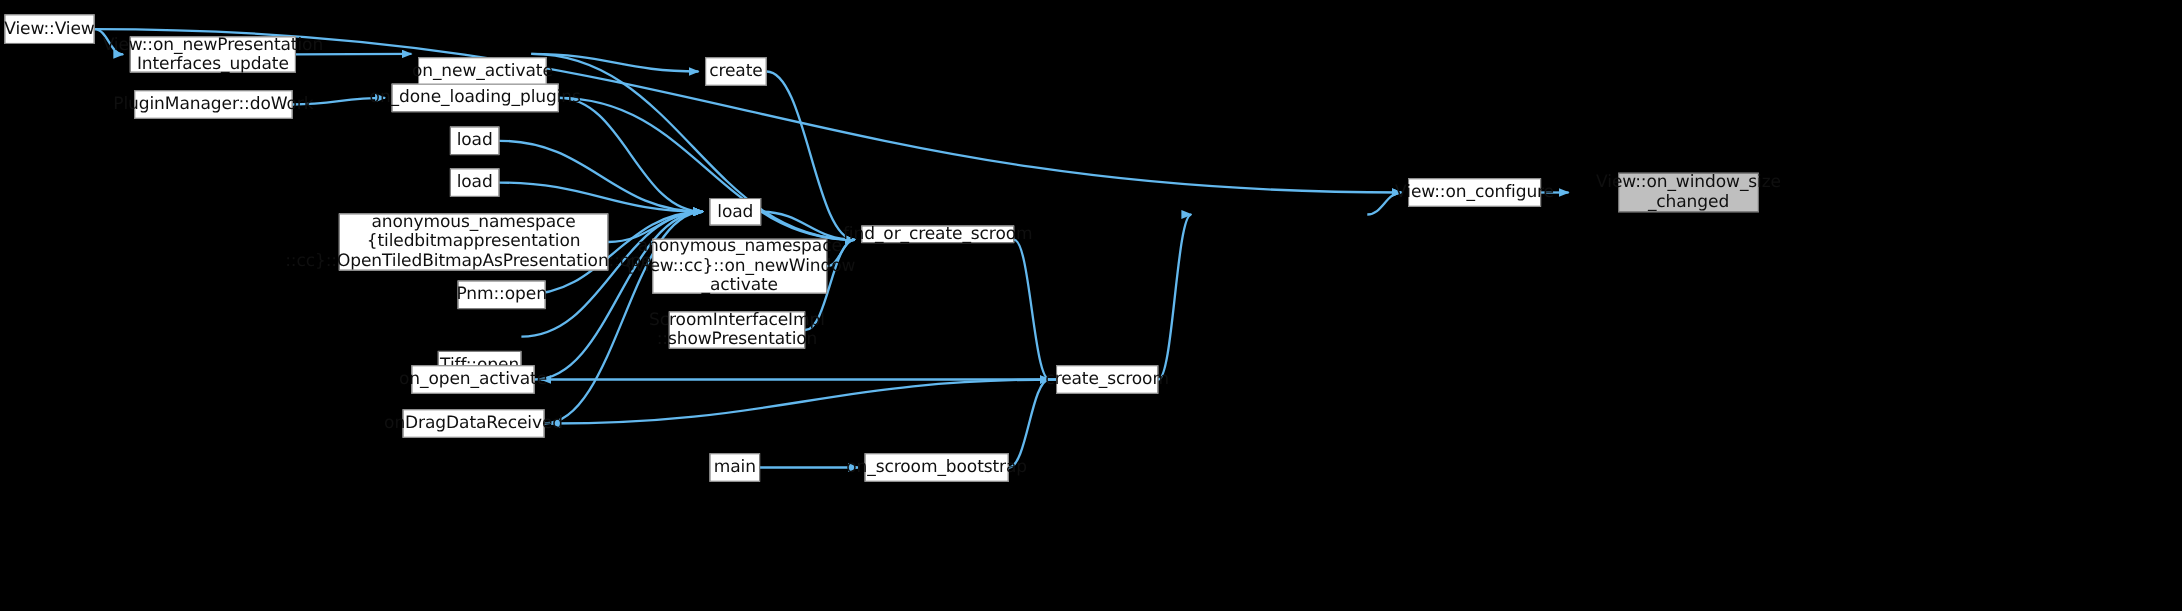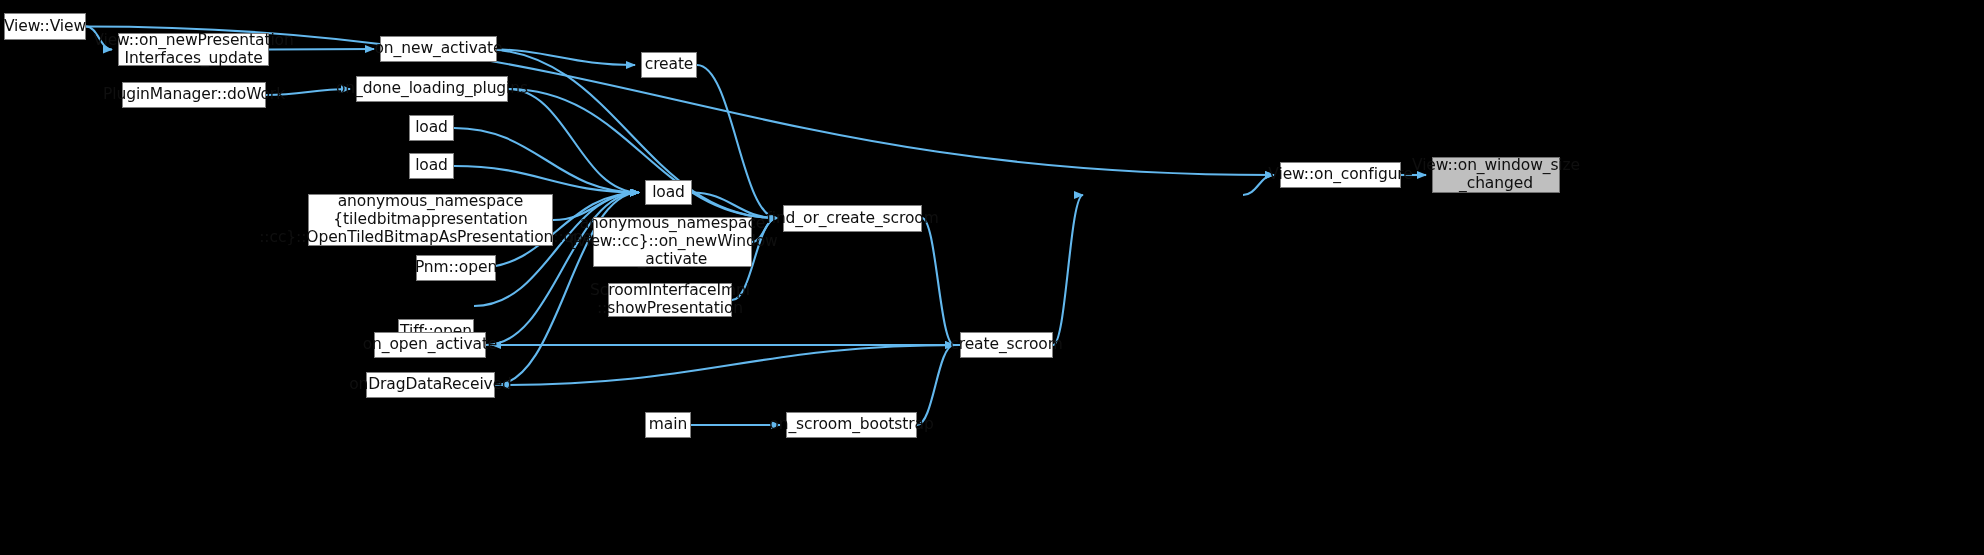--- a/index.html
+++ b/index.html
@@ -43,20 +43,21 @@
     text-align: center;
     line-height: 1.16;
     font-size: 15.5px;
     letter-spacing: -0.1px;
     white-space: pre;
     padding: 0 4px;
   }
   .node.highlight {
     background: #bfbfbf;
     border-color: #707070;
+    margin-left: 39px;
   }
 </style>
 </head>
 <body>
 
 <div id="graph-root">
 
   <svg id="edge-layer" viewBox="0 0 1984 555" width="1984" height="555" xmlns="http://www.w3.org/2000/svg">
     <defs>
       <marker id="arrow" markerWidth="10" markerHeight="8" refX="9" refY="4" orient="auto" markerUnits="userSpaceOnUse">
@@ -92,37 +93,37 @@
         <path d="M1243,195 C1256.95,195 1260.05,175 1274,175" marker-end="url(#arrow)"></path>
         <path d="M1401,175 C1412.25,175 1414.75,175 1426,175" marker-end="url(#arrow)"></path>
       </g>
   </svg>
 
   <div id="node-layer">
       <div class="node" style="left: 4px; top: 13px; width: 82px; height: 27px;"><span>View::View</span></div>
       <div class="node" style="left: 118px; top: 33px; width: 151px; height: 33px;"><span>View::on_newPresentation
 Interfaces_update</span></div>
       <div class="node" style="left: 122px; top: 82px; width: 144px; height: 26px;"><span>PluginManager::doWork</span></div>
-      <div class="node" style="left: 380px; top: 36px; width: 117px; height: 26px;"><span>on_new_activate</span></div>
+      <div class="node" style="left: 380px; top: 52px; width: 117px; height: 26px;"><span>on_new_activate</span></div>
       <div class="node" style="left: 356px; top: 76px; width: 152px; height: 26px;"><span>on_done_loading_plugins</span></div>
       <div class="node" style="left: 641px; top: 52px; width: 56px; height: 26px;"><span>create</span></div>
       <div class="node" style="left: 409px; top: 115px; width: 45px; height: 26px;"><span>load</span></div>
       <div class="node" style="left: 409px; top: 153px; width: 45px; height: 26px;"><span>load</span></div>
       <div class="node" style="left: 308px; top: 194px; width: 245px; height: 52px;"><span>anonymous_namespace
 {tiledbitmappresentation
 ::cc}::OpenTiledBitmapAsPresentation::open</span></div>
       <div class="node" style="left: 645px; top: 180px; width: 47px; height: 25px;"><span>load</span></div>
       <div class="node" style="left: 396px; top: 255px; width: 80px; height: 26px; margin-left: 20px;"><span>Pnm::open</span></div>
       <div class="node" style="left: 398px; top: 293px; width: 76px; height: 26px; margin-top: 26px;"><span>Tiff::open</span></div>
       <div class="node" style="left: 593px; top: 217px; width: 159px; height: 50px;"><span>anonymous_namespace
 {view::cc}::on_newWindow
 _activate</span></div>
       <div class="node" style="left: 608px; top: 283px; width: 124px; height: 34px;"><span>ScroomInterfaceImpl
 ::showPresentation</span></div>
-      <div class="node" style="left: 783px; top: 205px; width: 139px; height: 27px;"><span>find_or_create_scroom</span></div>
+      <div class="node" style="left: 783px; top: 205px; width: 139px; height: 16px;"><span>find_or_create_scroom</span></div>
       <div class="node" style="left: 374px; top: 332px; width: 112px; height: 26px;"><span>on_open_activate</span></div>
       <div class="node" style="left: 366px; top: 372px; width: 129px; height: 26px;"><span>onDragDataReceived</span></div>
       <div class="node" style="left: 960px; top: 332px; width: 93px; height: 26px;"><span>create_scroom</span></div>
       <div class="node" style="left: 645px; top: 412px; width: 46px; height: 26px;"><span>main</span></div>
       <div class="node" style="left: 786px; top: 412px; width: 131px; height: 26px;"><span>on_scroom_bootstrap</span></div>
       <div class="node" style="left: 1280px; top: 162px; width: 121px; height: 26px;"><span>View::on_configure</span></div>
       <div class="node highlight" style="left: 1432px; top: 157px; width: 128px; height: 36px;"><span>View::on_window_size
 _changed</span></div>
     </div>
 

